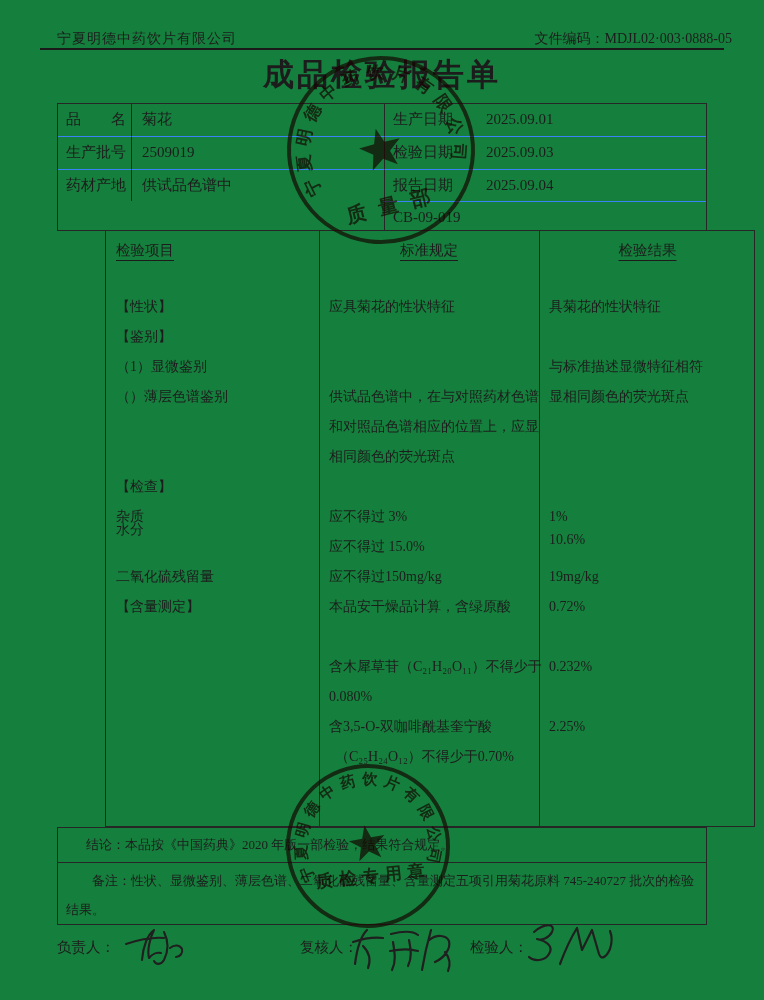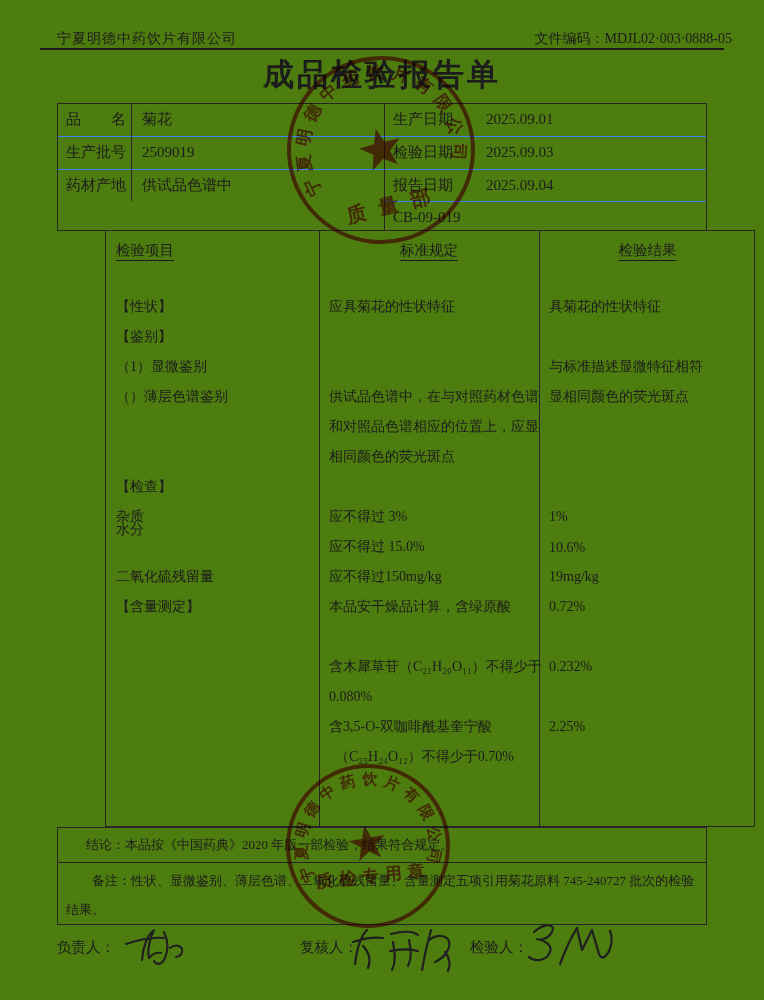--- a/index.html
+++ b/index.html
@@ -1,19 +1,19 @@
 <!DOCTYPE html>
 <html><head>
 <meta charset="utf-8">
 <style>
   * { margin:0; padding:0; box-sizing:border-box; }
   body { background:#e8e8e8; }
   .page {
     position:relative; width:764px; height:1000px; margin:0 auto;
-    background:#4d7c0f; overflow:hidden;
+    background:#15803d; overflow:hidden;
     font-family:"Liberation Serif","DejaVu Serif",serif;
     color:#1c1c1c;
   }
   .hdr-left  { position:absolute; left:57px; top:30px; font-size:14px; letter-spacing:1px; }
   .hdr-right { position:absolute; right:32px; top:30px; font-size:14px;font-family:Liberation Serif, serif; }
   .hdr-rule  { position:absolute; left:40px; top:48px; width:684px; border-top:2px solid #1a1a1a; }
   .title { position:absolute; left:0; top:54px; width:100%; text-align:center;
            font-size:31px; font-weight:bold; letter-spacing:3px; }
 
   
@@ -114,21 +114,21 @@
     <div class="ln col2" style="top:366px">本品安干燥品计算，含绿原酸</div>
     <div class="ln col2" style="top:426px">含木犀草苷（C₂₁H₂₀O₁₁）不得少于</div>
     <div class="ln col2" style="top:456px">0.080%</div>
     <div class="ln col2" style="top:486px">含3,5-O-双咖啡酰基奎宁酸</div>
     <div class="ln col2" style="top:516px;padding-left:6px">（C₂₅H₂₄O₁₂）不得少于0.70%</div>
 
     <div class="ln col3" style="top:66px">具菊花的性状特征</div>
     <div class="ln col3" style="top:126px">与标准描述显微特征相符</div>
     <div class="ln col3" style="top:156px">显相同颜色的荧光斑点</div>
     <div class="ln col3" style="top:276px">1%</div>
-    <div class="ln col3" style="top:307px">10.6%</div>
+    <div class="ln col3" style="top:299px">10.6%</div>
     <div class="ln col3" style="top:336px">19mg/kg</div>
     <div class="ln col3" style="top:366px">0.72%</div>
     <div class="ln col3" style="top:426px">0.232%</div>
     <div class="ln col3" style="top:486px">2.25%</div>
   </div>
 
   <div class="footer-table">
     <div class="concl">
       <span>结论：</span><span>本品按《中国药典》2020 年版一部检验，结果符合规定。</span>
     </div>

